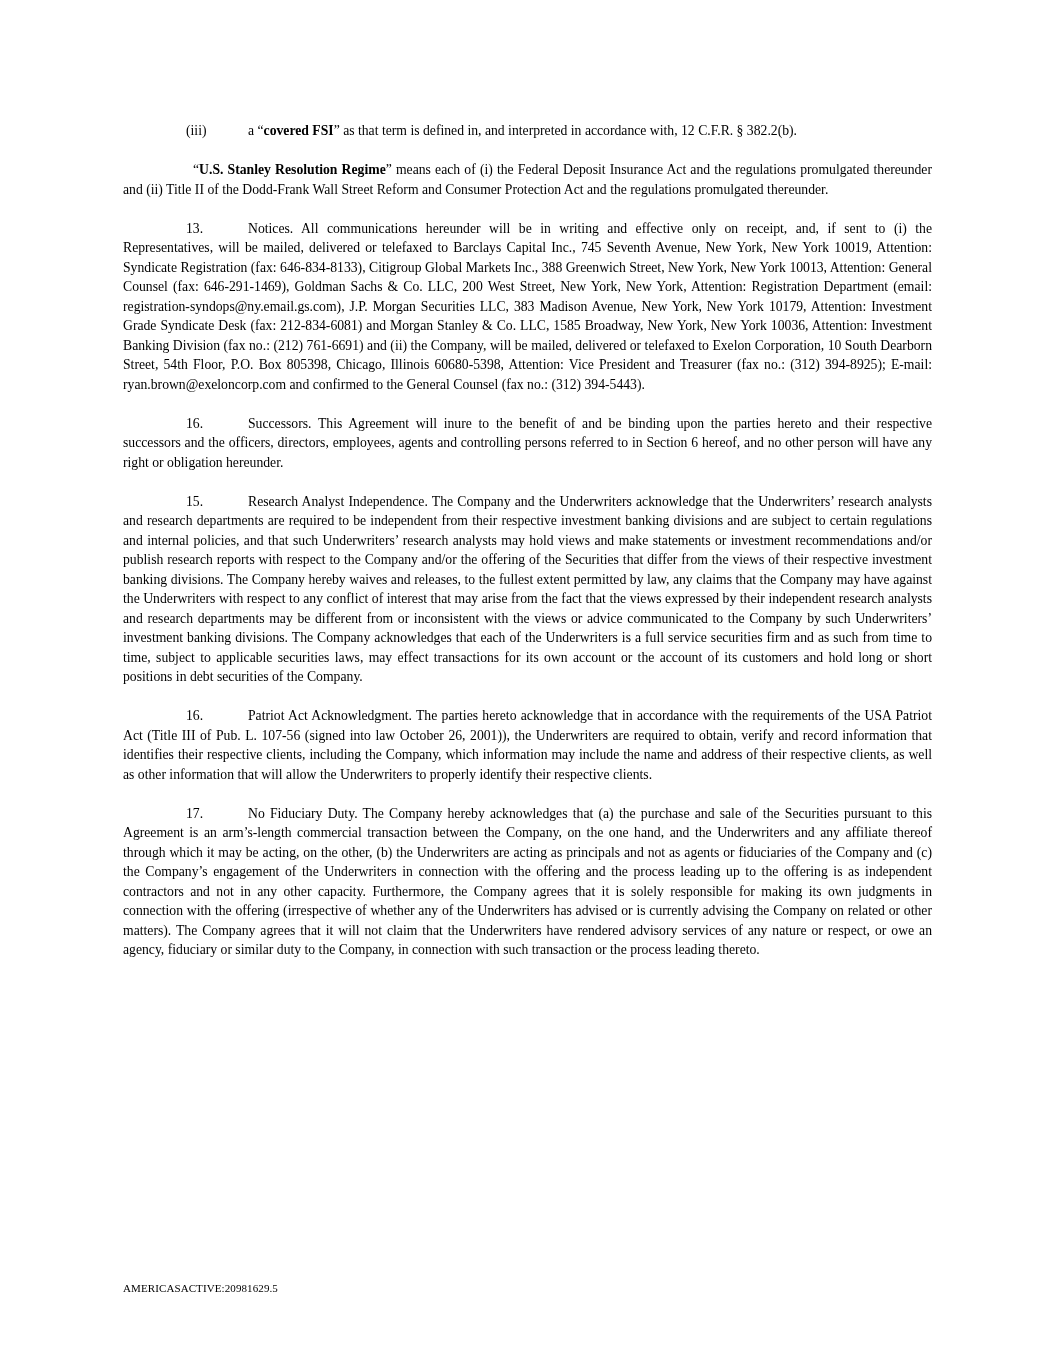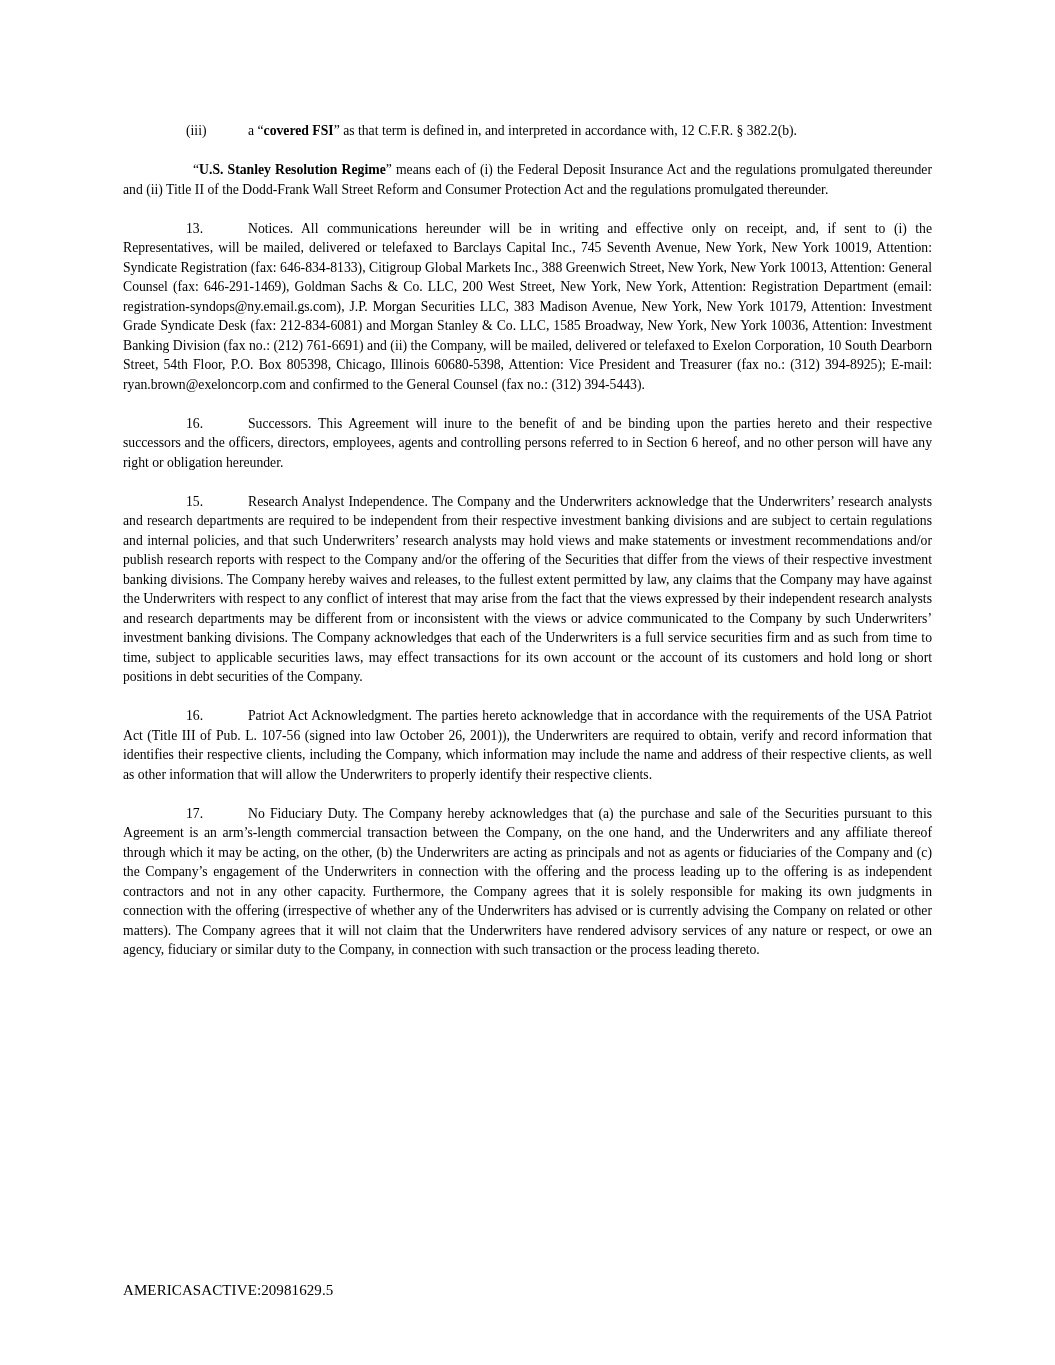--- a/index.html
+++ b/index.html
@@ -39,21 +39,21 @@
     top: 1236px;
     left: 0;
     width: 100%;
     text-align: center;
     font-size: 13.7px;
   }
   .doc-footer {
     position: absolute;
     top: 1282px;
     left: 123px;
-    font-size: 15px;
+    font-size: 11px;
     letter-spacing: 0.1px;
   }
 </style>
 </head>
 <body>
 
 <div class="page">
   <div class="content">
 
     <p class="para clause"><span class="label">(iii)</span><span>a “</span><b>covered FSI</b><span>” as that term is defined in, and interpreted in accordance with, 12 C.F.R. § 382.2(b).</span></p>

